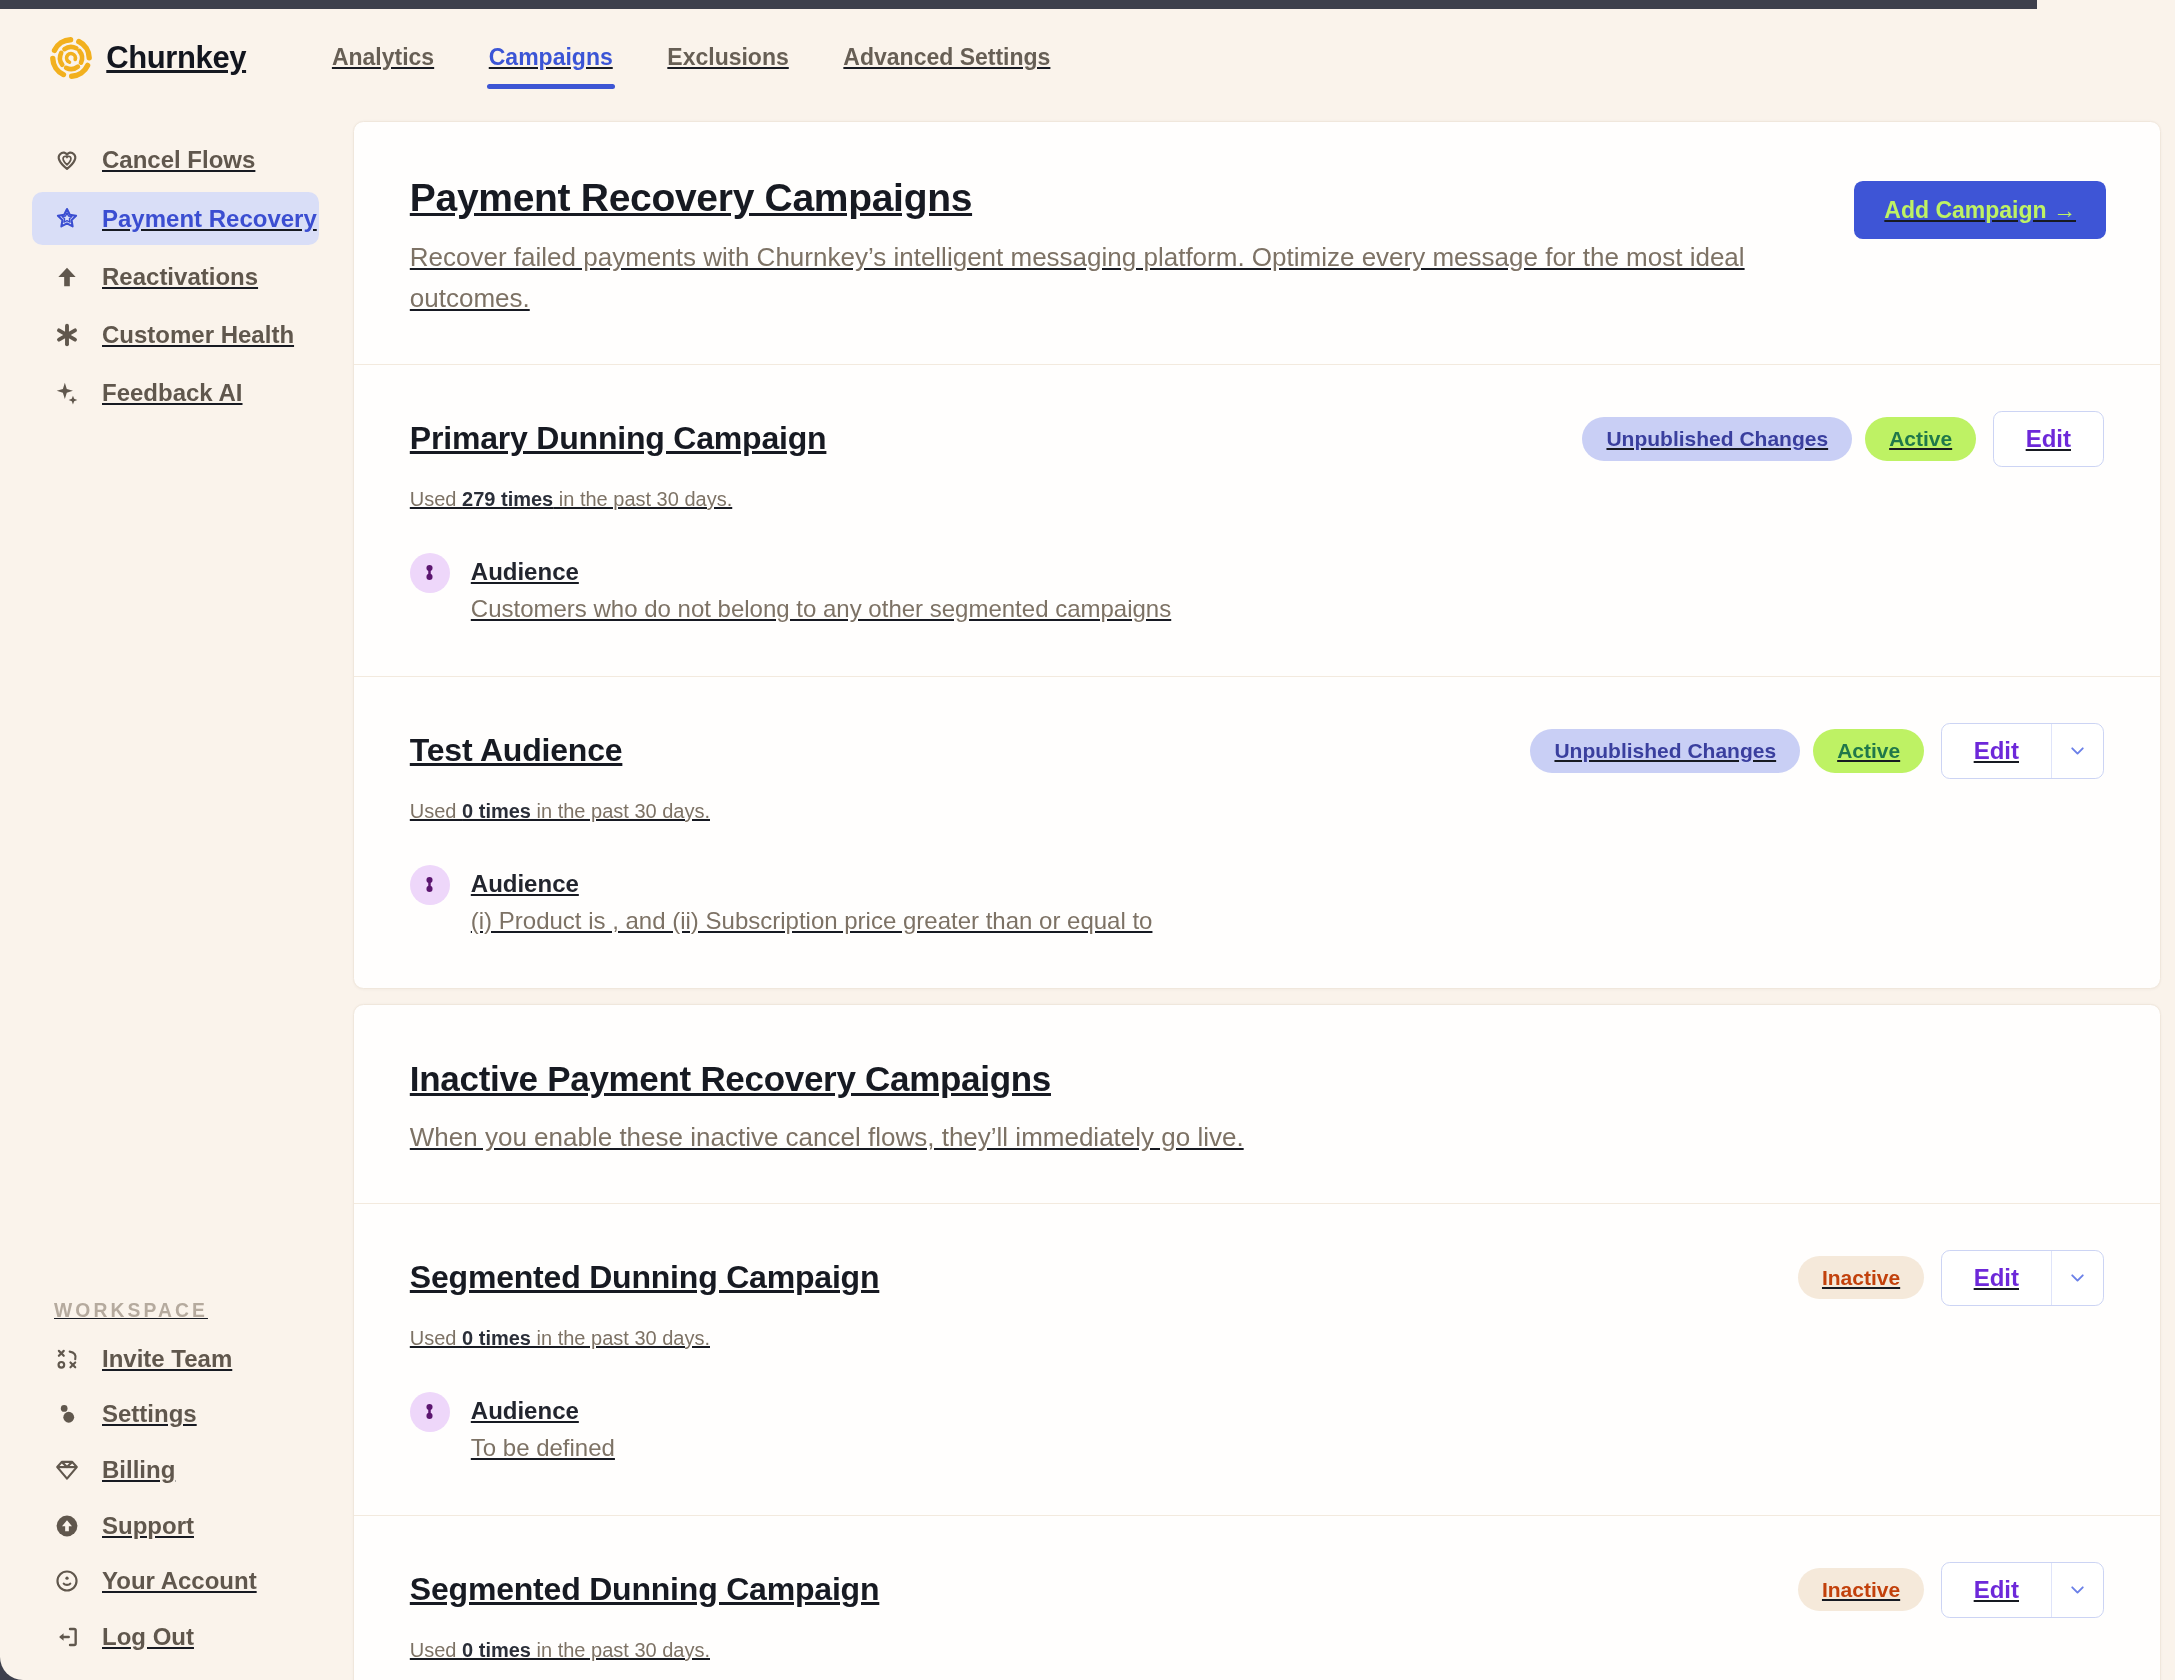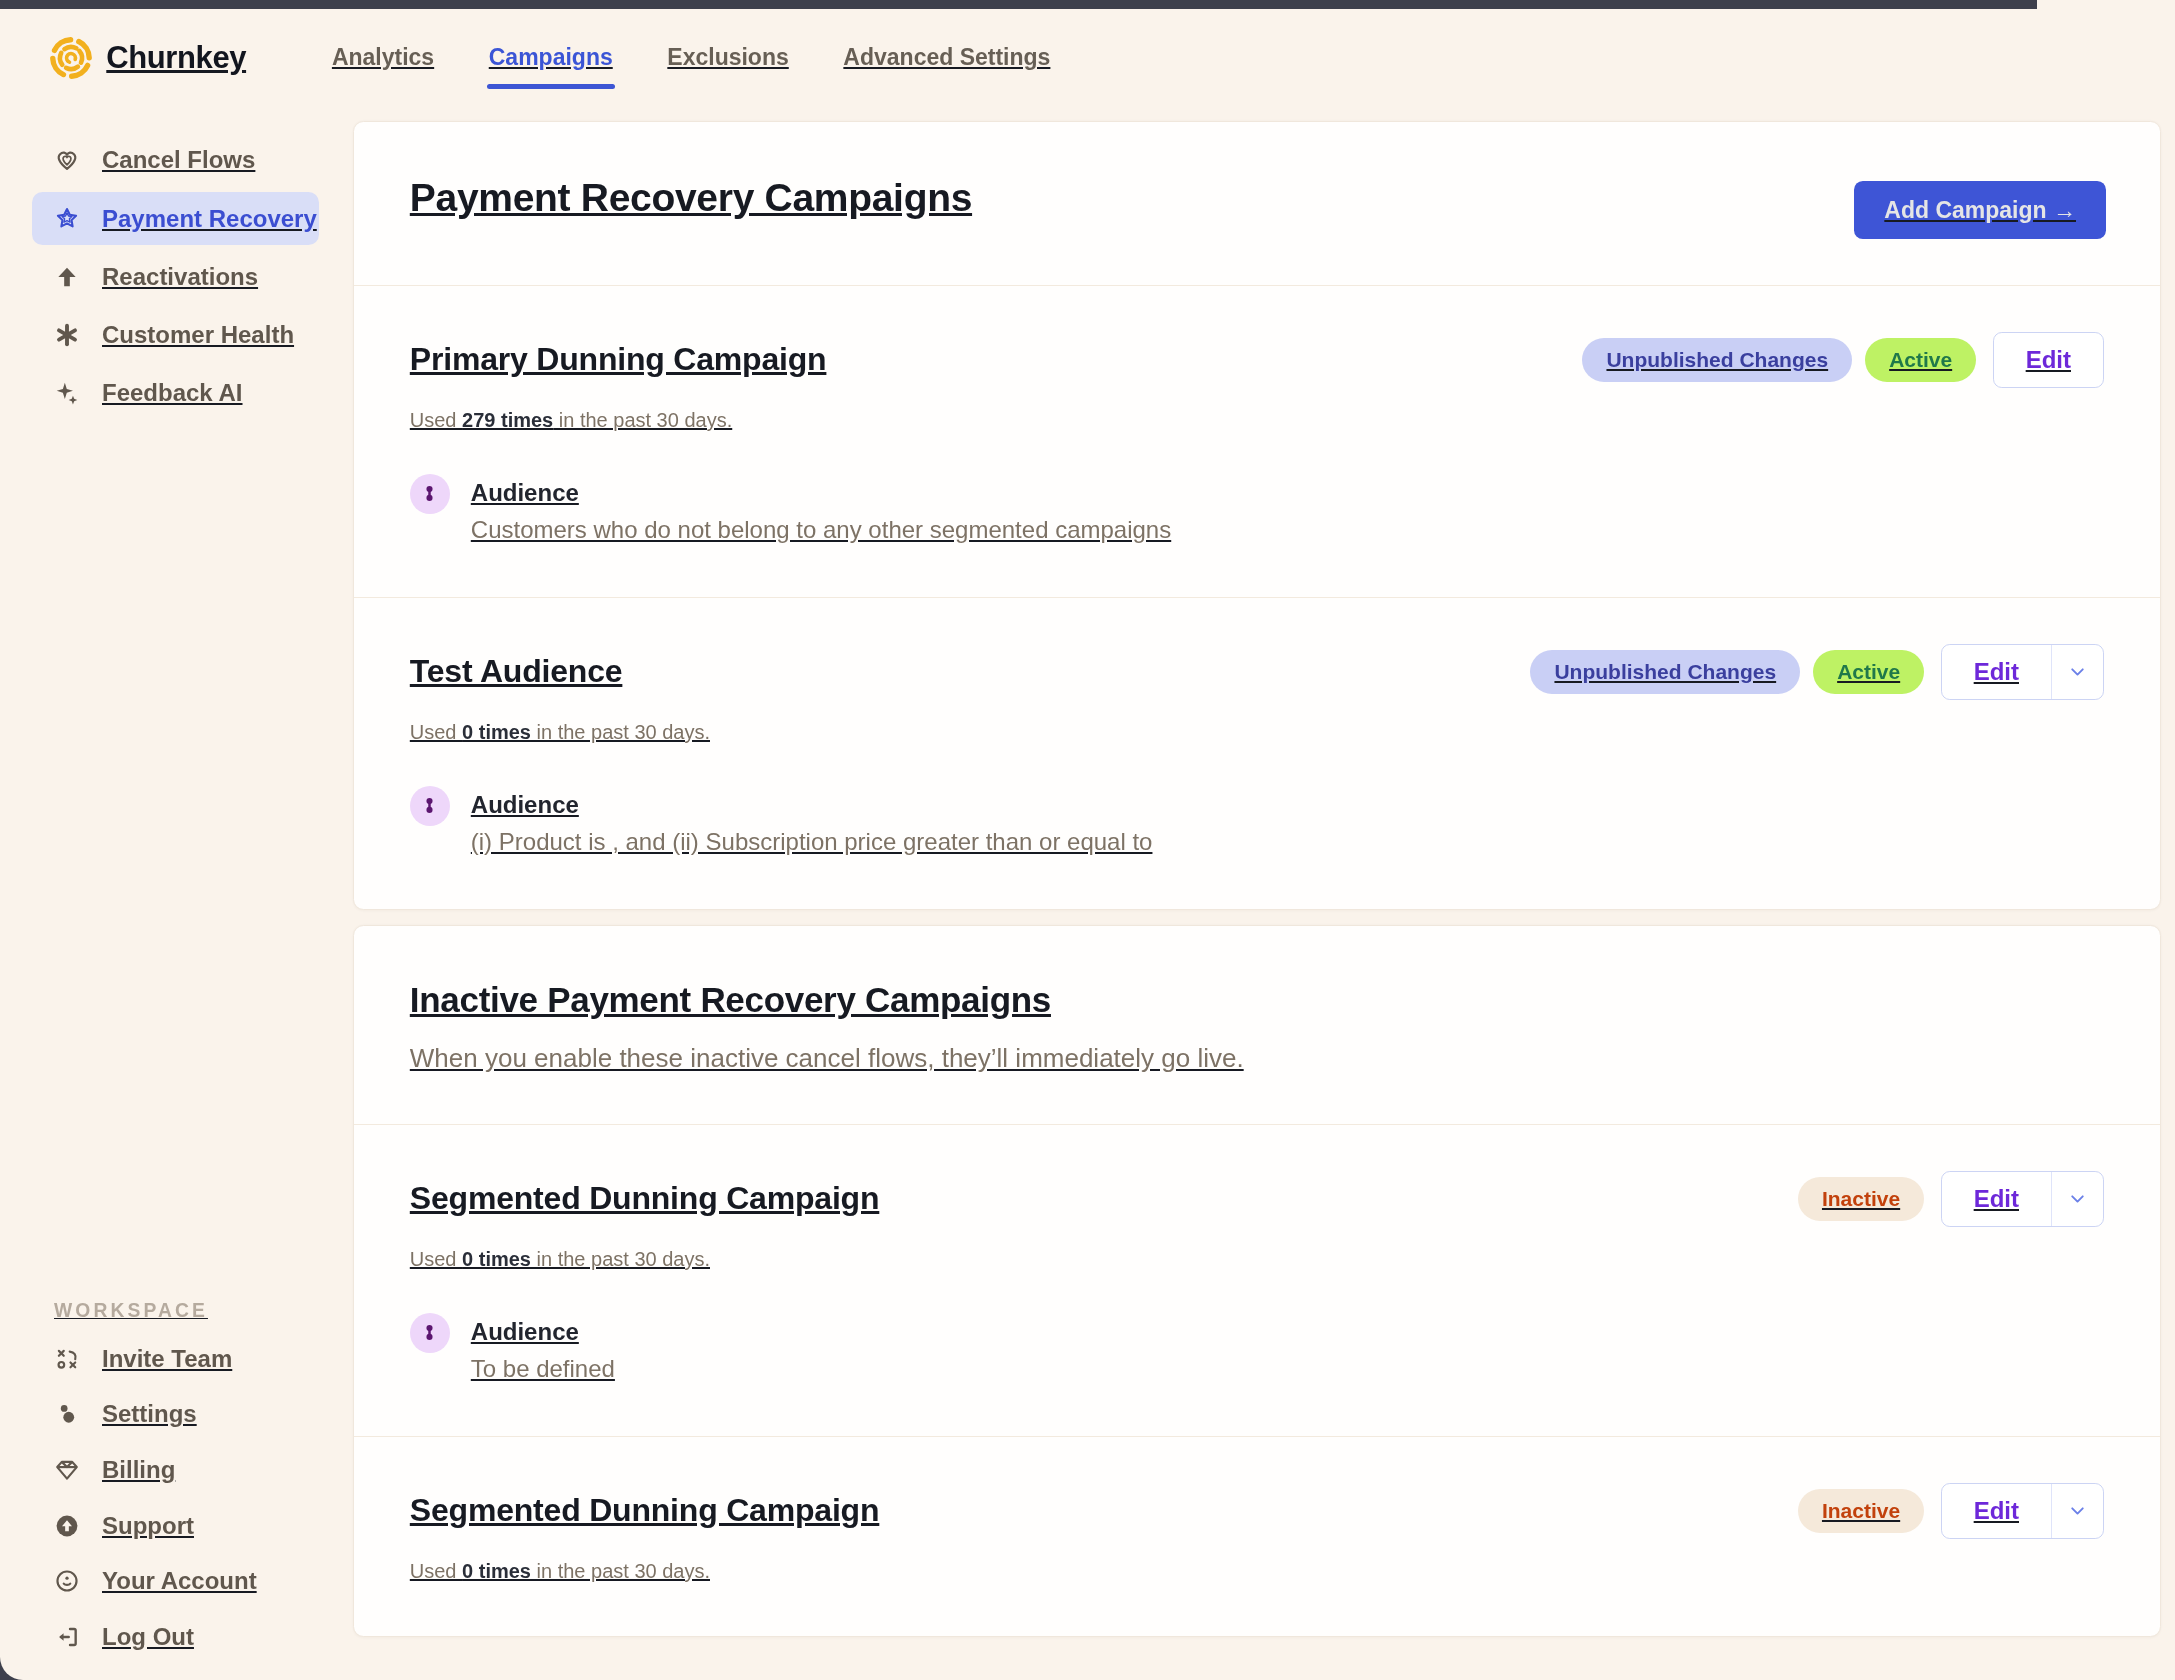--- a/index.html
+++ b/index.html
@@ -45,21 +45,21 @@
     background:#fffefd; border:0.9px solid #f0e7dc; border-radius:10.5px;
     box-shadow:0 0.9px 2.6px rgba(80,60,30,.04);
     overflow:hidden;
   }
   .card + .card { margin-top:15px; }
   .card-head { display:flex; justify-content:space-between; align-items:flex-start; padding:54px 54px 46px 56px; }
   .card-head h1 { font-size:39px; font-weight:700; color:#171a22; margin-bottom:17.6px; letter-spacing:-0.3px; }
   .card-head h2 { font-size:35px; font-weight:700; color:#171a22; margin-bottom:17.6px; letter-spacing:-0.3px; }
   .card-sub { font-size:26px; color:#7d7265; line-height:1.55; max-width:1431px; }
   .add-btn {
-    background:#3e55d6; color:#e5e5e5; font-size:23px; font-weight:600;
+    background:#3e55d6; color:#bef264; font-size:23px; font-weight:600;
     border:none; border-radius:8.8px; height:58px; padding:0 30px;
     display:flex; align-items:center; margin-top:5.3px; cursor:pointer; white-space:nowrap;
   }
   .divider { height:0.9px; background:#f3eade; }
   .camp { padding:46px 56px 53px; }
   .camp-top { display:flex; justify-content:space-between; align-items:center; }
   .camp-name { font-size:32px; font-weight:700; color:#171a22; letter-spacing:-0.2px; }
   .badges { display:flex; align-items:center; gap:13px; }
   .pill { font-size:21px; font-weight:600; padding:9.7px 24px; border-radius:877px; white-space:nowrap; }
   .pill.unpub { background:#c9cff5; color:#3a3f9e; }
@@ -233,20 +233,21 @@
         </div>
       </div>
     </div>
 
     <div class="main">
 
       <div class="card">
         <div class="card-head">
           <div>
             <h1>Payment Recovery Campaigns</h1>
+            <div class="card-sub">Recover failed payments with Churnkey’s intelligent messaging platform. Optimize every message for the most ideal outcomes.</div>
           </div>
           <button class="add-btn">Add Campaign →</button>
         </div>
 
         <div class="divider"></div>
 
         <div class="camp">
           <div class="camp-top">
             <div class="camp-name">Primary Dunning Campaign</div>
             <div class="badges">

